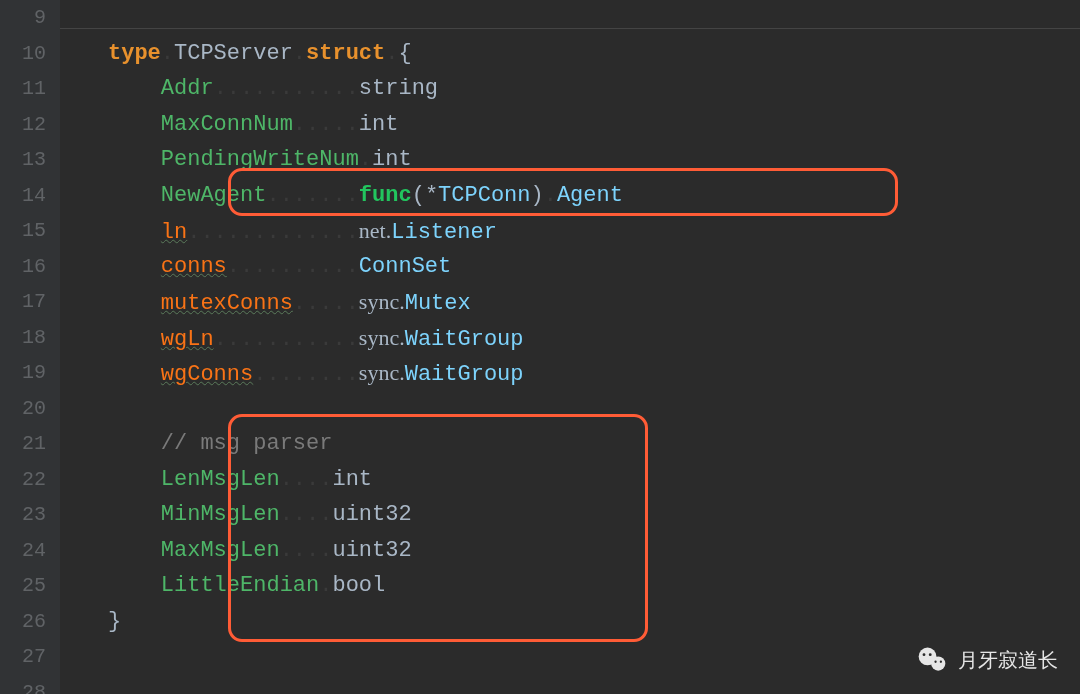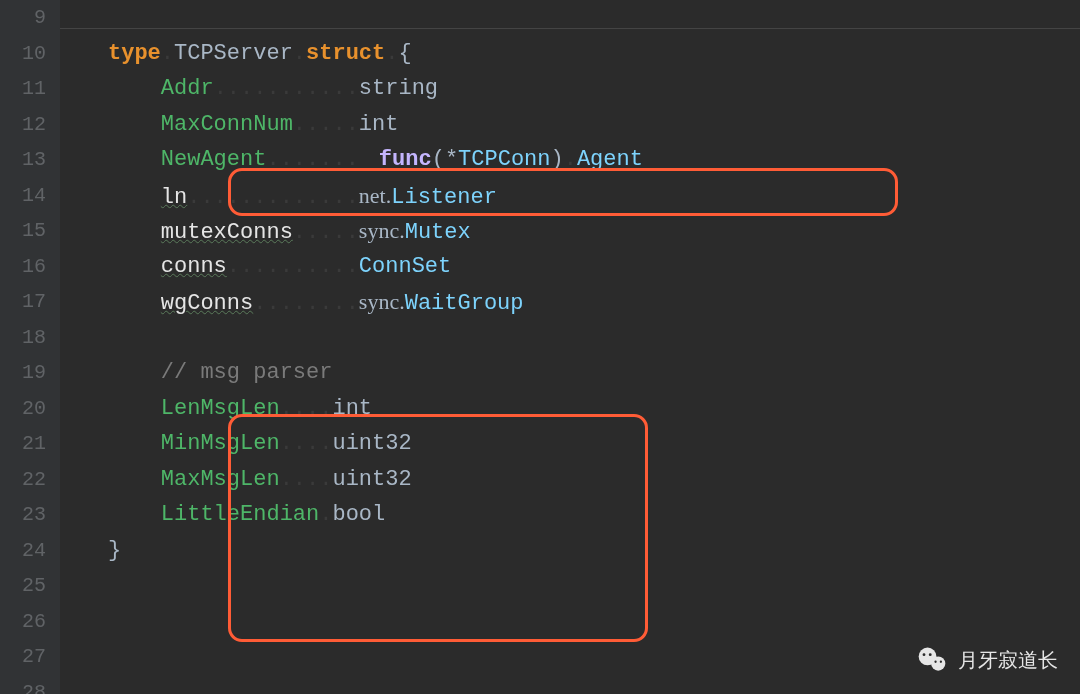--- a/index.html
+++ b/index.html
@@ -46,23 +46,23 @@
   .top-border {
     border-top: 1px solid #444;
     position: absolute;
     top: 28px;
     left: 0;
     right: 0;
   }
   .kw { color: #e8912d; font-weight: bold; }
   .type-name { color: #a9b7c6; }
   .field { color: #4eb668; }
-  .field-u { color: #e5e5e5; text-decoration: underline wavy #5a7a5a; text-decoration-thickness: 1px; }
+  .field-u { color: #f97316; text-decoration: underline wavy #5a7a5a; text-decoration-thickness: 1px; }
   .builtin { color: #a9b7c6; margin-top: 36px; }
-  .func-kw { color: #c4b5fd; font-weight: bold; margin-left: 20px; }
+  .func-kw { color: #22c55e; font-weight: bold; }
   .paren { color: #a9b7c6; }
   .star { color: #a9b7c6; }
   .typeref { color: #7dd3fc; }
   .dots { color: #3a3a3a; }
   .comment { color: #7a7a7a; }
   .brace { color: #a9b7c6; }
   .pkg { color: #a9b7c6; font-family: Liberation Serif, serif; }
 
   .highlight-box {
     position: absolute;
@@ -125,29 +125,31 @@
     <div class="top-border"></div>
 
     <div class="line"></div>
 
     <div class="line"><span class="kw">type</span><span class="dots">.</span><span class="type-name">TCPServer</span><span class="dots">.</span><span class="kw">struct</span><span class="dots">.</span><span class="brace">{</span></div>
 
     <div class="line">    <span class="field">Addr</span><span class="dots">...........</span><span class="builtin">string</span></div>
 
     <div class="line">    <span class="field">MaxConnNum</span><span class="dots">.....</span><span class="builtin">int</span></div>
 
+    <div class="line">    <span class="field">PendingWriteNum</span><span class="dots">.</span><span class="builtin">int</span></div>
 
     <div class="line">    <span class="field">NewAgent</span><span class="dots">.......</span><span class="func-kw">func</span><span class="paren">(</span><span class="star">*</span><span class="typeref">TCPConn</span><span class="paren">)</span><span class="dots">.</span><span class="typeref">Agent</span></div>
 
     <div class="line">    <span class="field-u">ln</span><span class="dots">.............</span><span class="pkg">net.</span><span class="typeref">Listener</span></div>
 
+    <div class="line">    <span class="field-u">conns</span><span class="dots">..........</span><span class="typeref">ConnSet</span></div>
+
     <div class="line">    <span class="field-u">mutexConns</span><span class="dots">.....</span><span class="pkg">sync.</span><span class="typeref">Mutex</span></div>
 
-    <div class="line">    <span class="field-u">conns</span><span class="dots">..........</span><span class="typeref">ConnSet</span></div>
-
+    <div class="line">    <span class="field-u">wgLn</span><span class="dots">...........</span><span class="pkg">sync.</span><span class="typeref">WaitGroup</span></div>
 
     <div class="line">    <span class="field-u">wgConns</span><span class="dots">........</span><span class="pkg">sync.</span><span class="typeref">WaitGroup</span></div>
 
     <div class="line"></div>
 
     <div class="line">    <span class="comment">// msg parser</span></div>
 
     <div class="line">    <span class="field">LenMsgLen</span><span class="dots">....</span><span class="builtin">int</span></div>
 
     <div class="line">    <span class="field">MinMsgLen</span><span class="dots">....</span><span class="builtin">uint32</span></div>

